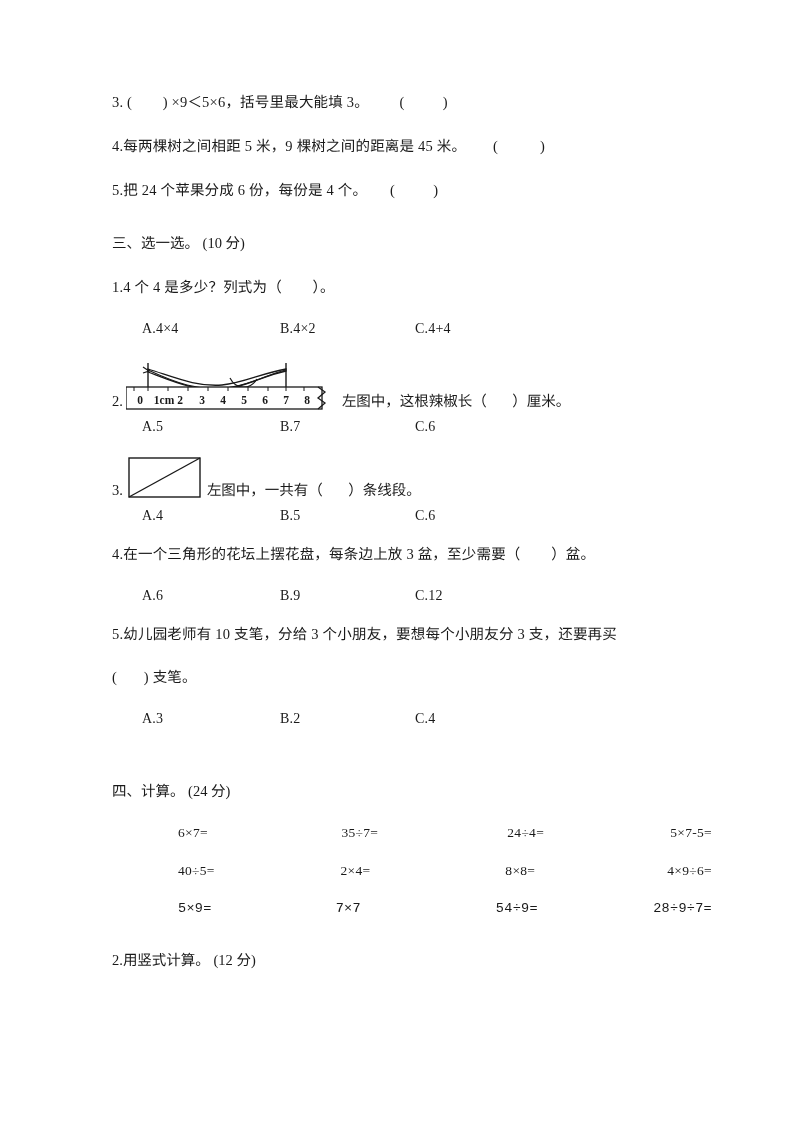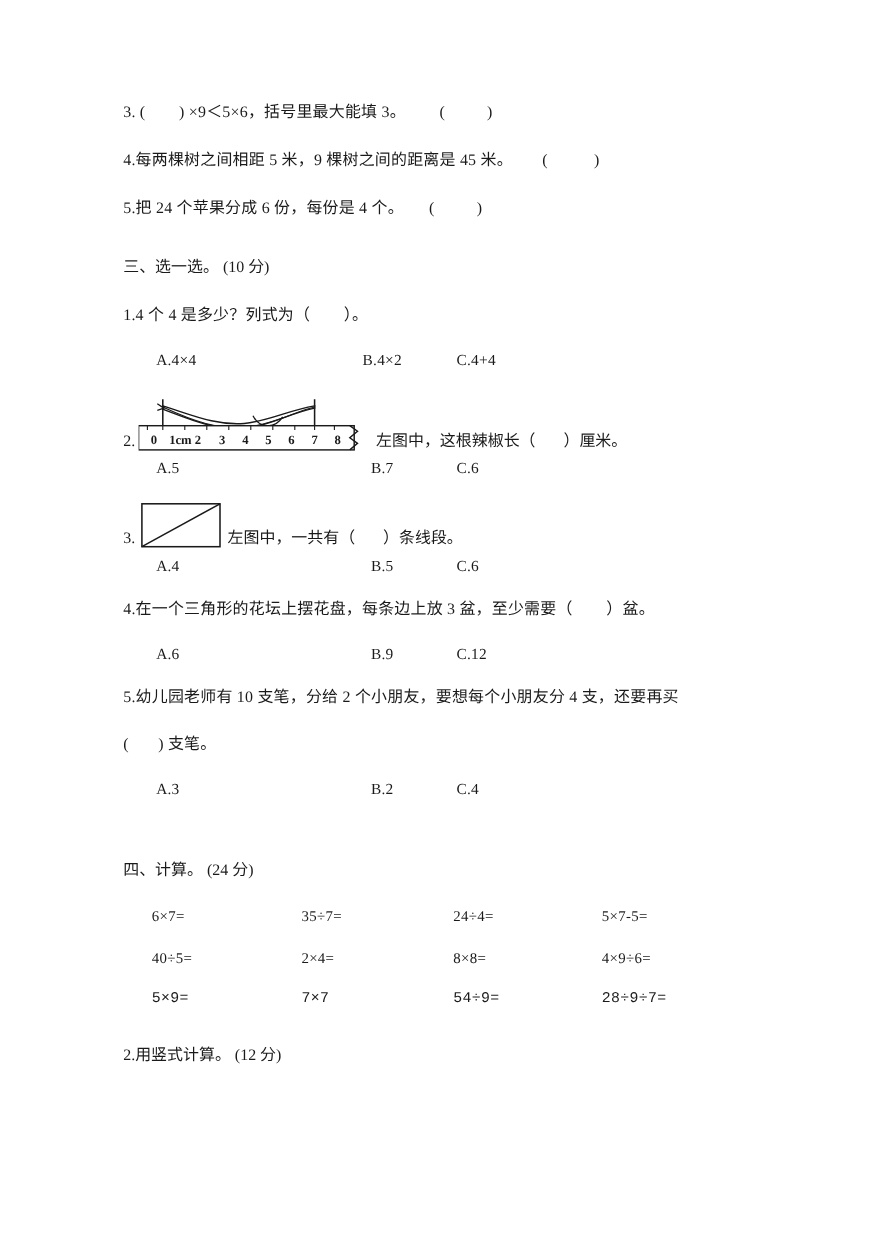--- a/index.html
+++ b/index.html
@@ -55,21 +55,21 @@
     display: flex;
     margin: 0 0 20px 0;
     padding-left: 30px;
     font-size: 14px;
   }
   .opt {
     white-space: pre;
     letter-spacing: 0.2px;
   }
   .opt-a { width: 138px; }
-  .opt-b { width: 135px; text-align: center; }
+  .opt-b { width: 135px; }
   .opt-c { width: auto; }
 
   
   .fig-row {
     display: flex;
     align-items: flex-end;
     margin: 0 0 6px 0;
   }
   .fig-num {
     font-size: 14.5px;
@@ -105,20 +105,21 @@
   .calc-row {
     display: flex;
     margin-bottom: 22px;
   }
   .calc-row:last-child { margin-bottom: 0; font-family: Liberation Mono, monospace; }
   .calc-cell {
     width: 130px;
     font-size: 13.5px;
     letter-spacing: 0.3px;
     white-space: pre;
+    margin-left: 40px;
   }
   .calc-cell.c0 { width: 136px; padding-left: 8px; }
   .calc-cell.c1 { width: 132px; }
   .calc-cell.c2 { width: 131px; padding-left: 6px; }
   .calc-cell.c3 { width: auto; padding-left: 4px; }
 
   .gap-lg { height: 34px; }
   .gap-sm { height: 10px; }
 </style>
 </head>
@@ -211,21 +212,21 @@
       <span class="opt opt-c">C.6</span>
     </div>
 
     <div class="qline">4.在一个三角形的花坛上摆花盘，每条边上放 3 盆，至少需要（        ）盆。</div>
     <div class="options">
       <span class="opt opt-a">A.6</span>
       <span class="opt opt-b">B.9</span>
       <span class="opt opt-c">C.12</span>
     </div>
 
-    <div class="qline">5.幼儿园老师有 10 支笔，分给 2 个小朋友，要想每个小朋友分 4 支，还要再买</div>
+    <div class="qline">5.幼儿园老师有 10 支笔，分给 3 个小朋友，要想每个小朋友分 3 支，还要再买</div>
     <div class="qline">(       ) 支笔。</div>
     <div class="options">
       <span class="opt opt-a">A.3</span>
       <span class="opt opt-b">B.2</span>
       <span class="opt opt-c">C.4</span>
     </div>
 
     <div class="gap-lg"></div>
 
     <div class="section-head">四、计算。 (24 分)</div>

